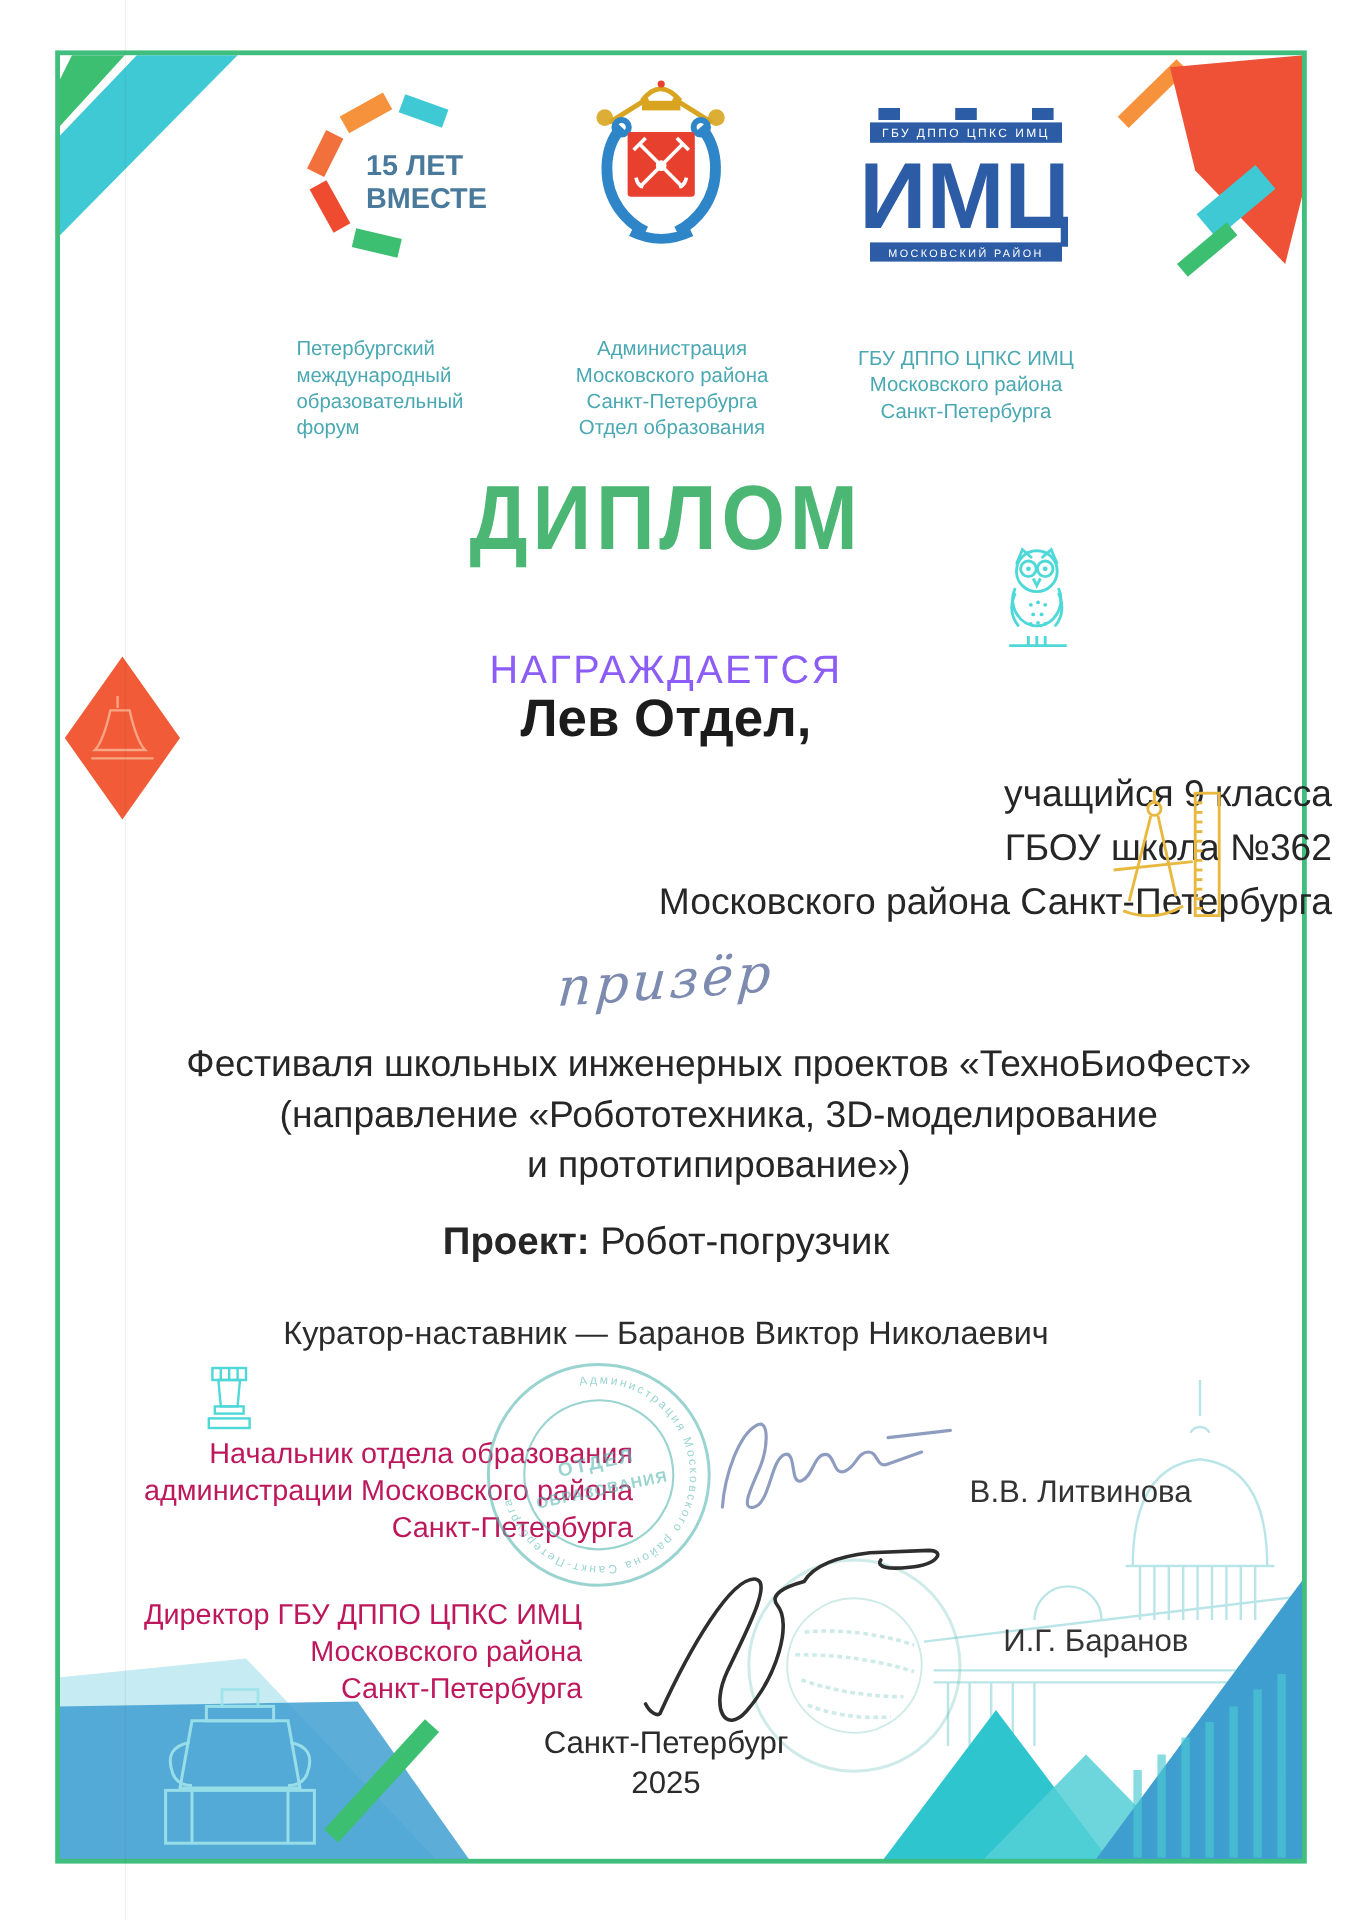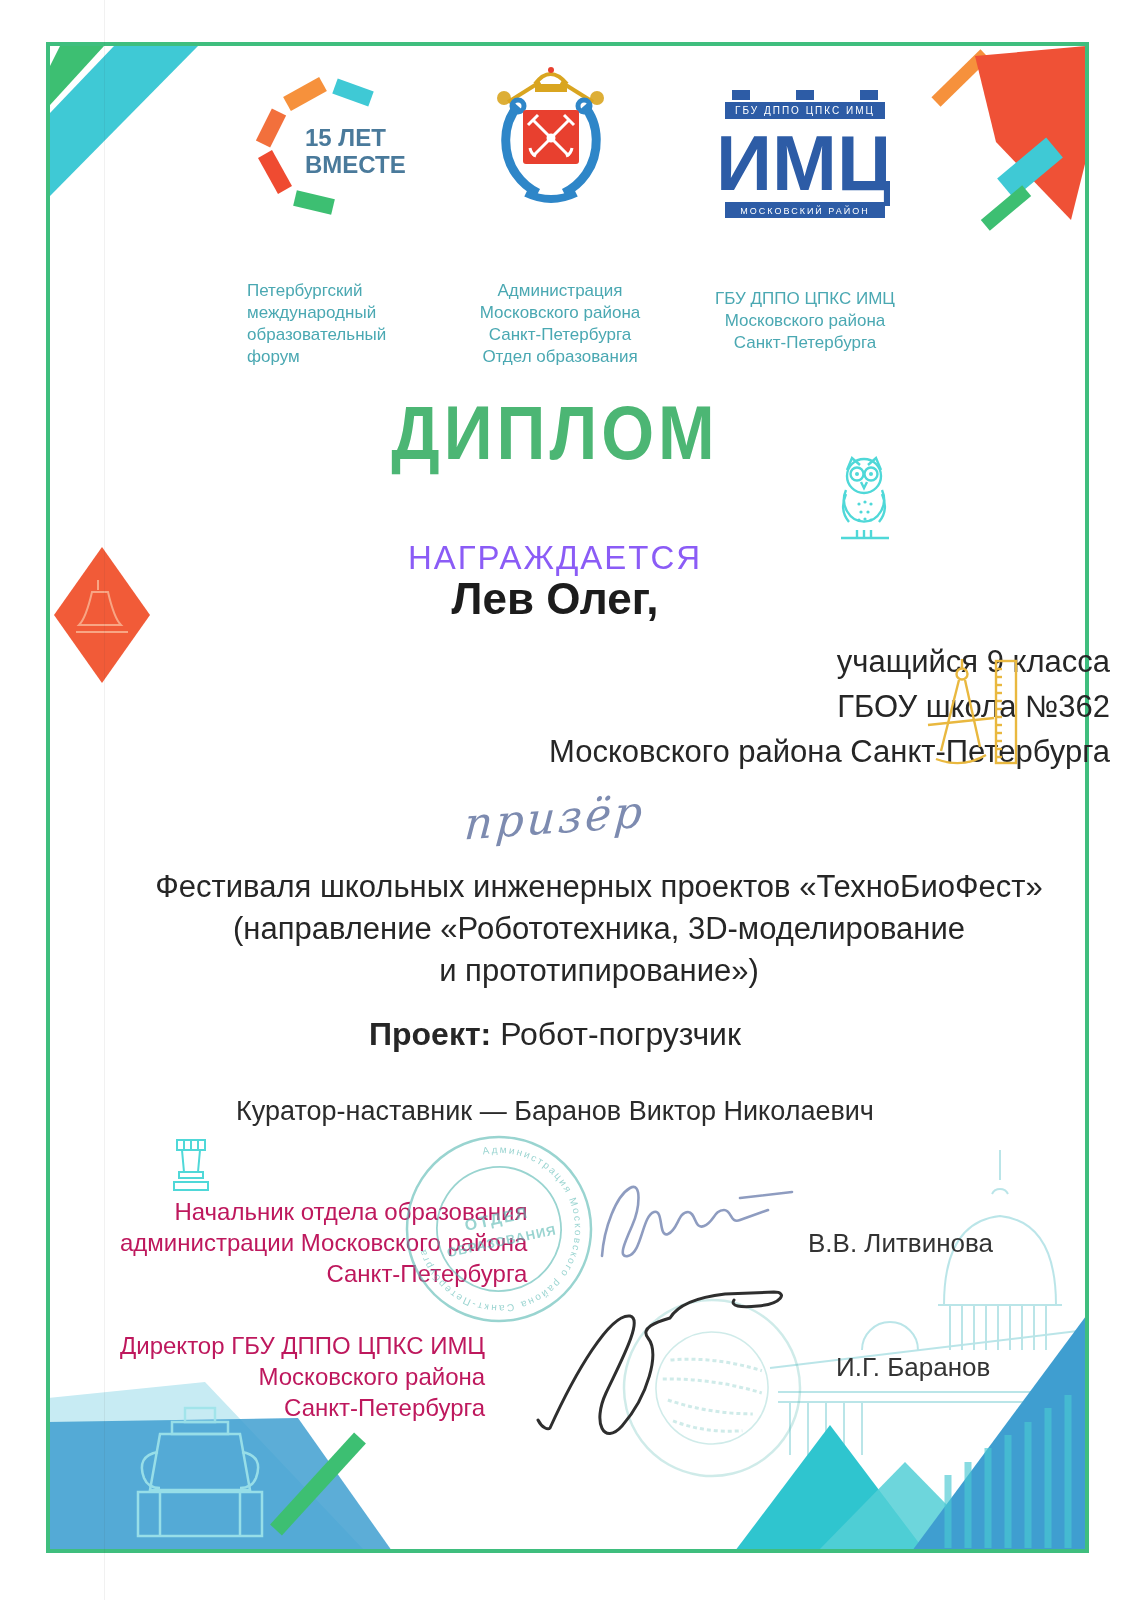--- a/index.html
+++ b/index.html
@@ -205,21 +205,21 @@
     <g stroke="#4fd8d8" stroke-width="2.4" fill="none">
       <line x1="8" y1="88" x2="56" y2="88"></line>
       <line x1="24" y1="80" x2="24" y2="88"></line>
         <line x1="31" y1="80" x2="31" y2="88"></line>
         <line x1="38" y1="80" x2="38" y2="88"></line>
     </g>
   </svg>
 
   <div class="abs centered awarded">НАГРАЖДАЕТСЯ</div>
 
-  <div class="abs centered name">Лев Олег,</div>
+  <div class="abs centered name">Лев Отдел,</div>
 
   <div class="abs centered details pre">учащийся 9 класса
 ГБОУ школа №362
 Московского района Санкт-Петербурга</div>
 
   <svg class="abs" style="left:920px;top:655px;z-index:5;" width="100" height="120" viewBox="0 0 100 120">
     <g stroke="#e9b83f" stroke-width="2.4" fill="none">
       <line x1="42" y1="4" x2="42" y2="13"></line>
       <circle cx="42" cy="19" r="5.5"></circle>
       <line x1="39" y1="25" x2="21" y2="96"></line>
@@ -304,15 +304,19 @@
       <path d="M66,138 q34,8 70,0"></path>
     </g>
   </svg>
 
   <svg class="abs" style="left:520px;top:1278px;z-index:6;" width="290" height="180" viewBox="0 0 290 180">
     <path d="M18,142 C22,150 28,152 30,150 C55,95 90,35 110,38 C124,41 100,85 86,115 C72,145 84,168 102,148 C128,118 140,75 128,60 C120,50 136,44 150,40 C156,30 170,20 205,16 L254,14 C268,14 262,26 238,28 C220,30 210,28 214,22" fill="none" stroke="#2e2e2e" stroke-width="3" stroke-linecap="round"></path>
   </svg>
 
   <div class="abs signer-name" style="left:836px;top:1352px;">И.Г. Баранов</div>
 
+  <div class="abs centered cityyear">
+    <div>Санкт-Петербург</div>
+    <div>2025</div>
+  </div>
 
   <div class="abs fold"></div>
 </div>
 
 </body></html>

